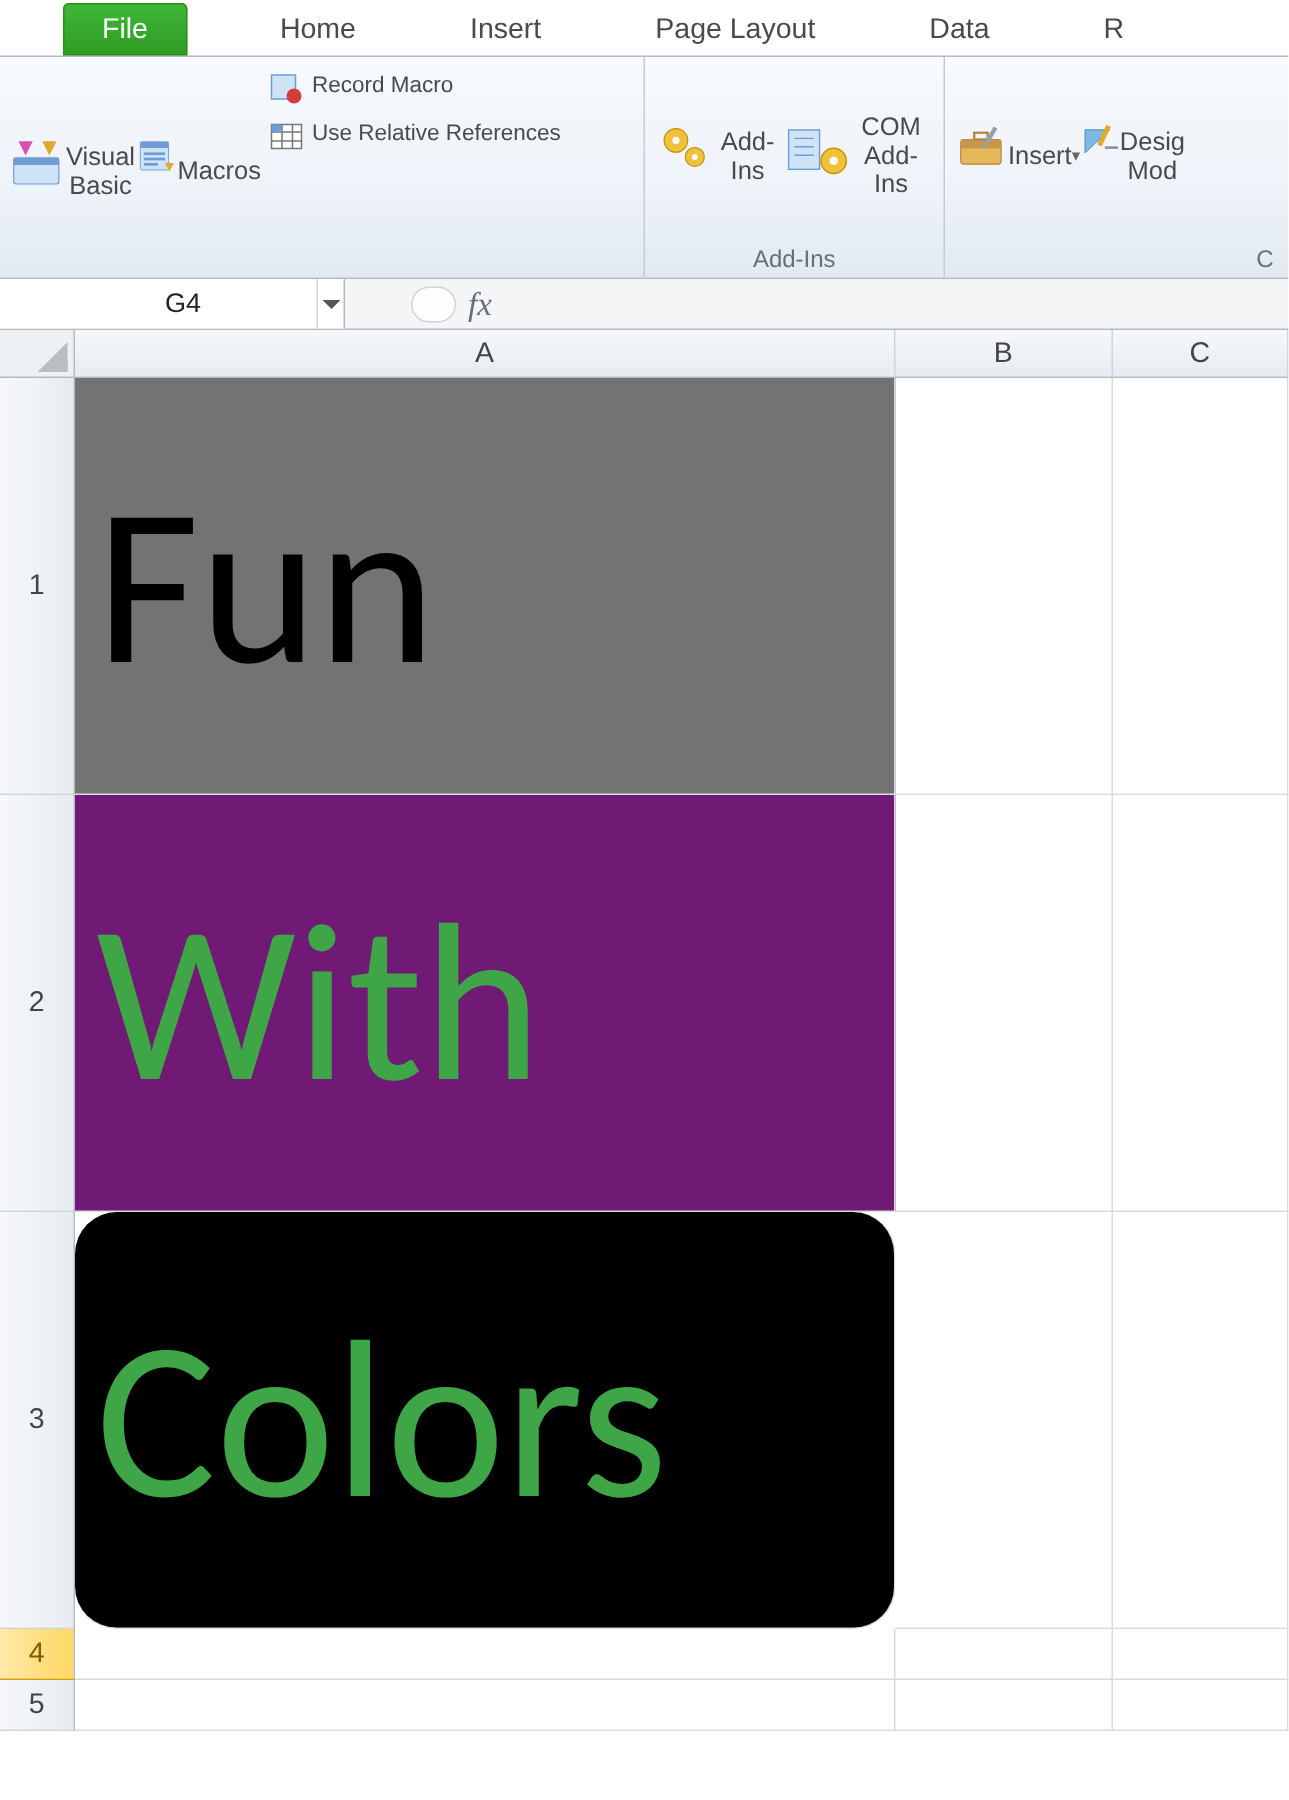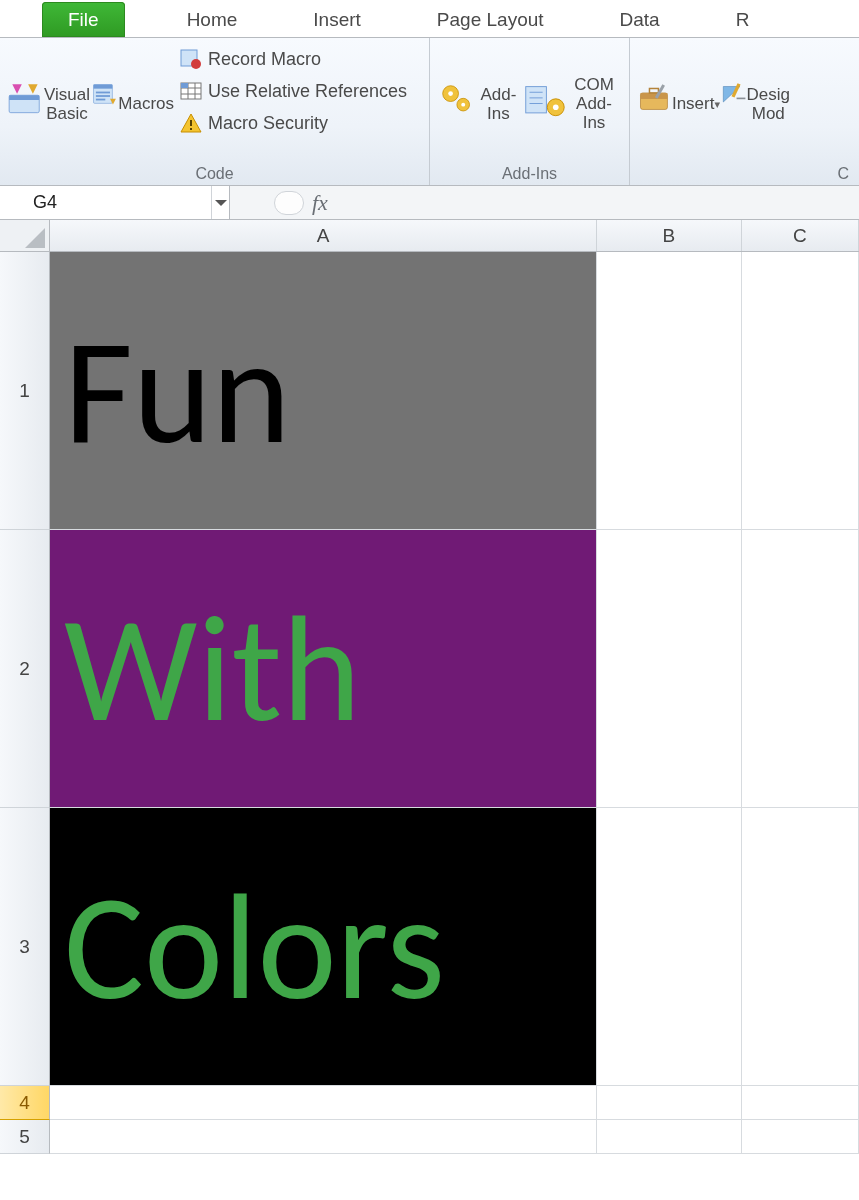--- a/index.html
+++ b/index.html
@@ -71,23 +71,23 @@
   .big .ic { width: 48px; height: 44px; margin-bottom: 4px; }
   .mini-col {
     display: flex;
     flex-direction: column;
     justify-content: flex-start;
     padding-top: 6px;
     gap: 10px;
   }
   .mini {
     display: flex;
-    align-items: center;
+    align-items: flex-start;
     gap: 6px;
-    font-size: 18px;
+    font-size: 15px;
     color: #4a4a4a;
     cursor: pointer;
     white-space: nowrap;
   }
   .mini .ic { width: 22px; height: 22px; flex: none; }
   
   .ic { display: inline-block; }
   
   .fbar-row {
     display: flex;
@@ -99,21 +99,21 @@
   }
   .name-box {
     width: 230px;
     display: flex;
     align-items: center;
     border-right: 1px solid #b6babf;
     height: 100%;
     background: #fff;
     position: relative;
   }
-  .name-box span { flex: 1; font-weight: 500; color: #222; margin-left: 33px; }
+  .name-box span { flex: 1; text-align: center; font-weight: 500; color: #222; margin-left: 33px; }
   .dd {
     width: 18px; height: 100%; display:flex; align-items:center; justify-content:center;
     border-left: 1px solid #d0d4d9;
     cursor: pointer;
   }
   .dd::after { content:""; border: 6px solid transparent; border-top-color:#555; margin-top:6px; }
   .fx-area { display:flex; align-items:center; gap:8px; padding-left:8px; }
   .fx-btn { width:28px; height:24px; display:flex; align-items:center; justify-content:center; background:#fff; border:1px solid #c5cbd2; border-radius:3px; color:#aaa; cursor:pointer; }
   .fx-label { font-style: italic; font-family: "Times New Roman", serif; font-size: 22px; color:#6a6f75; }
   .formula-input { flex:1; height:28px; border:none; background:transparent; }
@@ -150,21 +150,21 @@
   .r-sm  { height:34px; }
   .a-text {
     font-size: 150px;
     font-family: Calibri, "Segoe UI", sans-serif;
     line-height: 1.05;
     padding-left: 14px;
     display:flex; align-items:center; height:100%;
   }
   .a1 { background:#737373; color:#000; }
   .a2 { background:#701a75; color:#3fa648; }
-  .a3 { background:#000; color:#3fa648; }
+  .a3 { background:#000; color:#3fa648;border-radius:28px; }
 </style>
 </head>
 <body>
 
 <div class="tabs">
   <div class="tab file">File</div>
   <div class="tab">Home</div>
   <div class="tab">Insert</div>
   <div class="tab">Page Layout</div>
   <div class="tab">Data</div>
@@ -216,33 +216,22 @@
                 <rect x="1" y="3" width="20" height="16" fill="#fff" stroke="#777"></rect>
                 <line x1="1" y1="8" x2="21" y2="8" stroke="#777"></line>
                 <line x1="1" y1="14" x2="21" y2="14" stroke="#777"></line>
                 <line x1="8" y1="3" x2="8" y2="19" stroke="#777"></line>
                 <line x1="15" y1="3" x2="15" y2="19" stroke="#777"></line>
                 <rect x="1" y="3" width="7" height="5" fill="#6f9bd6"></rect>
               </svg>
           </span>
           <span>Use Relative References</span>
         </div>
-        <div class="mini">
-          <span class="ic">
-            <svg viewBox="0 0 22 22">
-                <polygon points="11,2 21,20 1,20" fill="#f4c430" stroke="#c78e00"></polygon>
-                <rect x="10" y="8" width="2" height="6" fill="#5a4200"></rect>
-                <rect x="10" y="16" width="2" height="2" fill="#5a4200"></rect>
-              </svg>
-          </span>
-          <span>Macro Security</span>
-        </div>
       </div>
     </div>
-    <div class="group-label">Code</div>
   </div>
 
   <div class="group" style="width:200px">
     <div class="group-body" style="justify-content:center">
       <div class="big">
         <span class="ic">
           <svg viewBox="0 0 48 44">
               <circle cx="16" cy="16" r="10" fill="#f0c23c" stroke="#c78e00"></circle>
               <circle cx="16" cy="16" r="3" fill="#fff"></circle>
               <circle cx="32" cy="30" r="8" fill="#f0c23c" stroke="#c78e00"></circle>

